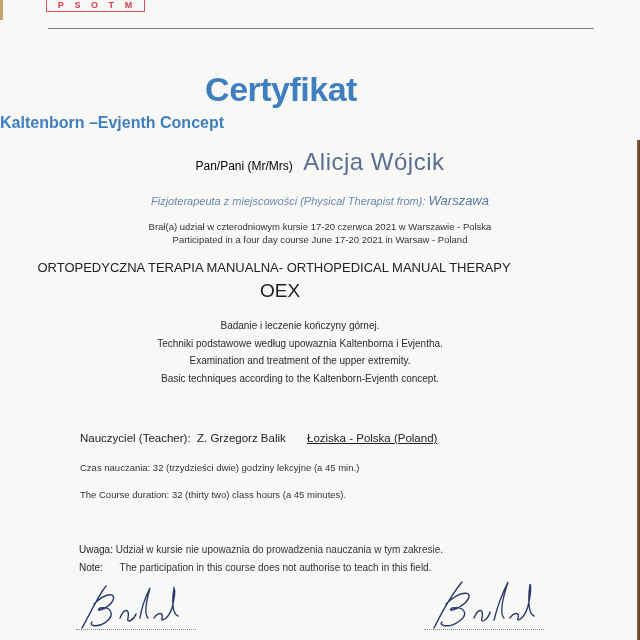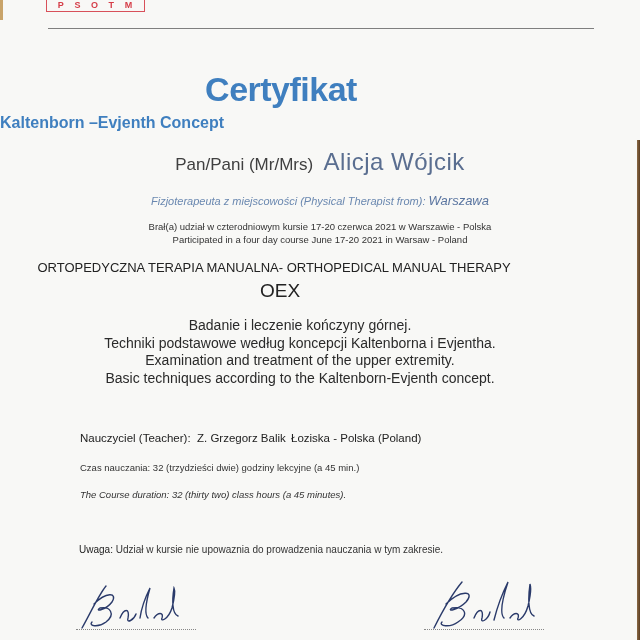--- a/index.html
+++ b/index.html
@@ -22,38 +22,38 @@
   }
   .header-clip { position:absolute; left:168px; top:-5px; height:8px; display:flex; gap:40px; }
   .rule { position:absolute; left:48px; top:28px; width:546px; height:1px; background:#7f7f7f; }
 
   .title { position:absolute; left:0; width:562px; top:70px; text-align:center;
     color:#3f7fbf; font-weight:bold; font-size:34px; letter-spacing:-0.5px; }
   .subtitle { position:absolute; left:0; width:640px; top:114px; text-align:left;
     color:#3f7fbf; font-weight:bold; font-size:16px; }
 
   .name-line { position:absolute; left:0; width:640px; top:148px; text-align:center; }
-  .name-label { font-size:17px; color:#404040; vertical-align:baseline; }
+  .name-label { font-size:12px; color:#000000; vertical-align:baseline; }
   .name-value { font-size:24px; color:#5a6e90; letter-spacing:0.5px; margin-left:6px; }
 
   .profession { position:absolute; left:0; width:640px; top:193px; text-align:center; font-style:italic; font-size:11px; color:#6a88b0; }
   .profession .city { font-size:13px; color:#5a75a0; }
 
   .participated { position:absolute; left:0; width:640px; top:220px; text-align:center; font-size:9.5px; line-height:13px; color:#333; }
 
   .course-title { position:absolute; left:0; width:548px; top:260px; text-align:center; font-size:13px; color:#222; }
   .course-code { position:absolute; left:0; width:560px; top:280px; text-align:center; font-size:19px; color:#222; }
 
-  .desc { position:absolute; left:0; width:600px; top:317px; text-align:center; font-size:14px; line-height:17.5px; color:#2a2a2a; }
+  .desc { position:absolute; left:0; width:600px; top:317px; text-align:center; font-size:10px; line-height:17.5px; color:#2a2a2a; }
 
   .teacher { position:absolute; left:80px; top:432px; font-size:11.5px; color:#222; }
   .teacher .label { }
-  .teacher .loc { margin-left:2px; }
+  .teacher .loc { margin-left:18px;text-decoration:underline; }
   .hours-pl { position:absolute; left:80px; top:462px; font-size:9.5px; color:#333; }
-  .hours-en { position:absolute; left:80px; top:489px; font-size:9.5px; color:#333;font-style:italic; }
+  .hours-en { position:absolute; left:80px; top:489px; font-size:9.5px; color:#333; }
 
   .note-pl { position:absolute; left:79px; top:544px; font-size:10px; color:#333; }
   .note-en { position:absolute; left:79px; top:562px; font-size:10px; color:#333; }
   .note-pl .k, .note-en .k { color:#222; display:inline-block; }
   .note-en .k { width:38px; }
 
   .sig { position:absolute; top:578px; width:120px; height:56px; }
   .sig-left { left:76px; }
   .sig-right { left:424px; }
   .sig-line { position:absolute; bottom:4px; left:0; width:100%; border-bottom:1px dotted #888; }
@@ -95,36 +95,40 @@
   <div class="participated">
     <div>Brał(a) udział w czterodniowym kursie 17-20 czerwca  2021  w Warszawie - Polska</div>
     <div>Participated in a four day course June 17-20  2021 in Warsaw - Poland</div>
   </div>
 
   <div class="course-title">ORTOPEDYCZNA TERAPIA MANUALNA- ORTHOPEDICAL MANUAL THERAPY</div>
   <div class="course-code">OEX</div>
 
   <div class="desc">
     <div>Badanie i leczenie kończyny górnej.</div>
-    <div>Techniki podstawowe według koncepcji Kaltenborna i Evjentha.</div>
+    <div>Techniki podstawowe według upowaznia Kaltenborna i Evjentha.</div>
     <div>Examination and treatment of the upper extremity.</div>
     <div>Basic techniques according to the Kaltenborn-Evjenth concept.</div>
   </div>
 
   <div class="teacher">
     <span class="label">Nauczyciel (Teacher)</span><span>:&nbsp; </span>
     <span>Z. Grzegorz Balik</span>
     <span class="loc">Łoziska - Polska (Poland)</span>
   </div>
   <div class="hours-pl">Czas nauczania:  32 (trzydzieści dwie) godziny lekcyjne  (a 45 min.)</div>
   <div class="hours-en">The Course duration:  32 (thirty two) class hours (a 45 minutes).</div>
 
   <div class="note-pl">
     <span class="k">Uwaga:</span>
     <span>Udział w kursie nie upowaznia do prowadzenia nauczania w tym zakresie.</span>
+  </div>
+  <div class="note-en">
+    <span class="k">Note:</span>
+    <span>The participation in this course does not authorise to teach in this field.</span>
   </div>
 
   <div class="sig sig-left">
     <svg width="120" height="56" viewBox="0 0 120 56">
       <path d="M6 50 C14 36,22 18,30 8 M18 26 C30 14,42 14,36 24 C30 32,18 34,24 30 C34 28,40 36,30 44 C22 50,12 48,16 44
                M44 40 C48 30,54 30,52 40 C50 46,58 42,60 36 M64 40 C66 26,72 14,74 10 C70 24,68 36,72 40
                M78 40 C82 34,88 34,86 40 C84 44,92 42,96 30 C98 22,100 14,98 10 C96 22,96 36,102 38" fill="none" stroke="#2a3a6a" stroke-width="1.4" stroke-linecap="round"></path>
     </svg>
     <div class="sig-line"></div>
   </div>

